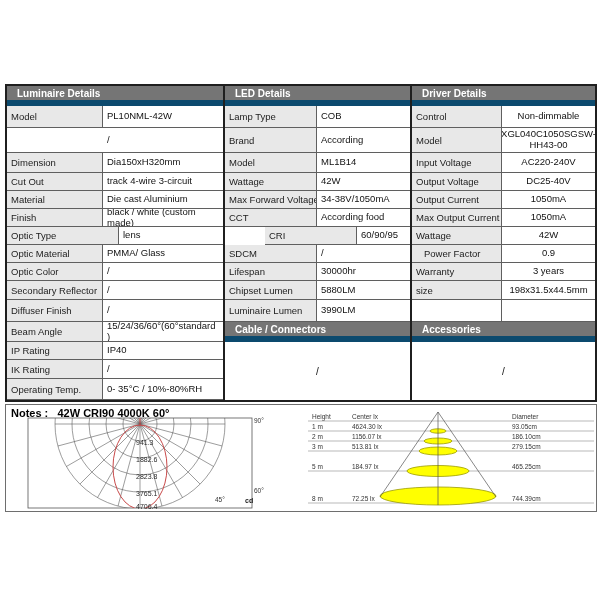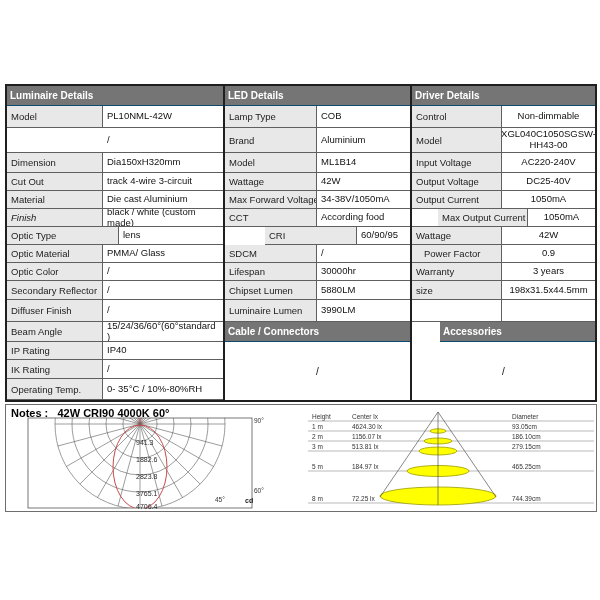--- a/index.html
+++ b/index.html
@@ -14,22 +14,22 @@
     border:2px solid #1f1f1f;box-sizing:border-box;pointer-events:none;z-index:5;
   }
   #sections{
     position:absolute;left:7px;top:86px;width:588px;height:314px;
     display:flex;flex-direction:row;z-index:1;
   }
   .section{box-sizing:border-box;display:flex;flex-direction:column;}
   .section.mid{border-left:2px solid #1f1f1f;border-right:2px solid #1f1f1f;}
   .sec-header{
     background:#757575;color:#ffffff;font-weight:bold;font-size:10px;
-    display:flex;align-items:center;padding:0 3px;box-sizing:border-box;
-    border-bottom:1px solid #0c4a6e;
+    display:flex;align-items:center;padding:0 10px;box-sizing:border-box;
+    border-bottom:6px solid #0c4a6e;
   }
   .row{display:flex;box-sizing:border-box;border-bottom:1px solid #5f5f5f;}
   .row .k{
     background:#e8e8e8;border-right:1px solid #5f5f5f;box-sizing:border-box;
     display:flex;align-items:center;padding:0 1px 0 4px;font-size:9.5px;color:#1c1c1c;
     white-space:nowrap;overflow:hidden;
   }
   .row .v{
     background:#ffffff;box-sizing:border-box;display:flex;align-items:center;
     padding:0 2px 0 4px;font-size:9.5px;color:#111;white-space:pre-line;line-height:1.15;
@@ -73,21 +73,21 @@
       </div>
       <div class="row" style="height: 18px;">
         <div class="k" style="width: 96px;">Cut Out</div>
         <div class="v" style="width: 118px; flex: 1 1 0%;">track 4-wire 3-circuit</div>
       </div>
       <div class="row" style="height: 18px;">
         <div class="k" style="width: 96px;">Material</div>
         <div class="v" style="width: 118px; flex: 1 1 0%;">Die cast Aluminium</div>
       </div>
       <div class="row" style="height: 18px;">
-        <div class="k" style="width: 96px; font-style: italic;">Finish</div>
+        <div class="k" style="width: 96px;">Finish</div>
         <div class="v" style="width: 118px; flex: 1 1 0%;">black / white (custom made)</div>
       </div>
       <div class="row" style="height: 18px;">
         <div class="k" style="width: 112px;">Optic Type</div>
         <div class="v" style="width: 118px; flex: 1 1 0%;">lens</div>
       </div>
       <div class="row" style="height: 18px;">
         <div class="k" style="width: 96px;">Optic Material</div>
         <div class="v" style="width: 118px; flex: 1 1 0%;">PMMA/ Glass</div>
       </div>
@@ -121,21 +121,21 @@
       </div>
     </div>
     <div class="section mid" style="width: 189px;">
       <div class="sec-header" style="height: 20px;">LED Details</div>
       <div class="row" style="height: 22px;">
         <div class="k" style="width: 92px;">Lamp Type</div>
         <div class="v" style="width: 93px; flex: 1 1 0%;">COB</div>
       </div>
       <div class="row" style="height: 25px;">
         <div class="k" style="width: 92px;">Brand</div>
-        <div class="v" style="width: 93px; flex: 1 1 0%;">Aluminium</div>
+        <div class="v" style="width: 93px; flex: 1 1 0%;">According</div>
       </div>
       <div class="row" style="height: 20px;">
         <div class="k" style="width: 92px;">Model</div>
         <div class="v" style="width: 93px; flex: 1 1 0%;">ML1B14</div>
       </div>
       <div class="row" style="height: 18px;">
         <div class="k" style="width: 92px;">Wattage</div>
         <div class="v" style="width: 93px; flex: 1 1 0%;">42W</div>
       </div>
       <div class="row" style="height: 18px;">
@@ -185,21 +185,21 @@
         <div class="v center" style="width: 91px; flex: 1 1 0%;">AC220-240V</div>
       </div>
       <div class="row" style="height: 18px;">
         <div class="k" style="width: 90px;">Output Voltage</div>
         <div class="v center" style="width: 91px; flex: 1 1 0%;">DC25-40V</div>
       </div>
       <div class="row" style="height: 18px;">
         <div class="k" style="width: 90px;">Output Current</div>
         <div class="v center" style="width: 91px; flex: 1 1 0%;">1050mA</div>
       </div>
-      <div class="row" style="height: 18px; padding-left: 26px;">
+      <div class="row" style="height: 18px;">
         <div class="k" style="width: 90px;">Max Output Current</div>
         <div class="v center" style="width: 91px; flex: 1 1 0%;">1050mA</div>
       </div>
       <div class="row" style="height: 18px;">
         <div class="k" style="width: 90px;">Wattage</div>
         <div class="v center" style="width: 91px; flex: 1 1 0%;">42W</div>
       </div>
       <div class="row" style="height: 18px;">
         <div class="k" style="width: 90px; padding-left: 12px;">Power Factor</div>
         <div class="v center" style="width: 91px; flex: 1 1 0%;">0.9</div>
@@ -209,21 +209,21 @@
         <div class="v center" style="width: 91px; flex: 1 1 0%;">3 years</div>
       </div>
       <div class="row" style="height: 19px;">
         <div class="k" style="width: 90px;">size</div>
         <div class="v center" style="width: 91px; flex: 1 1 0%;">198x31.5x44.5mm</div>
       </div>
       <div class="row" style="height: 22px;">
         <div class="k blank" style="width: 90px;"></div>
         <div class="v" style="flex: 1 1 0%;"></div>
       </div>
-      <div class="sec-header" style="height: 20px; margin-left: 28px;">Accessories</div>
+      <div class="sec-header" style="height: 20px;">Accessories</div>
       <div class="big-slash" style="height: 58px;">/</div>
     </div>
   </div>
 
 <div id="notes-box">
   <div id="notes-title">
     <span>Notes :</span>
     <span>&nbsp;</span>
     <span>42W CRI90 4000K 60°</span>
   </div>

